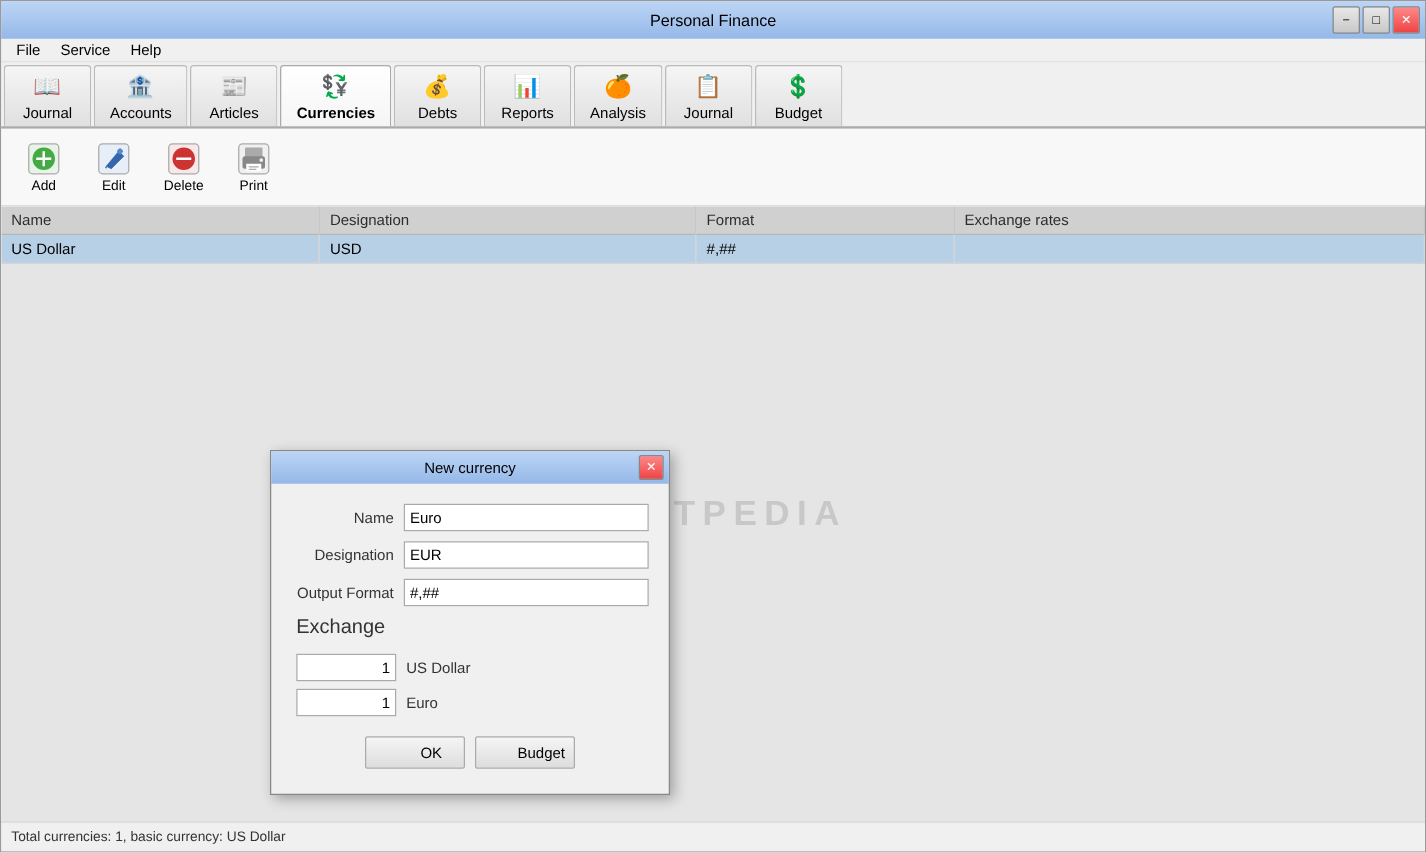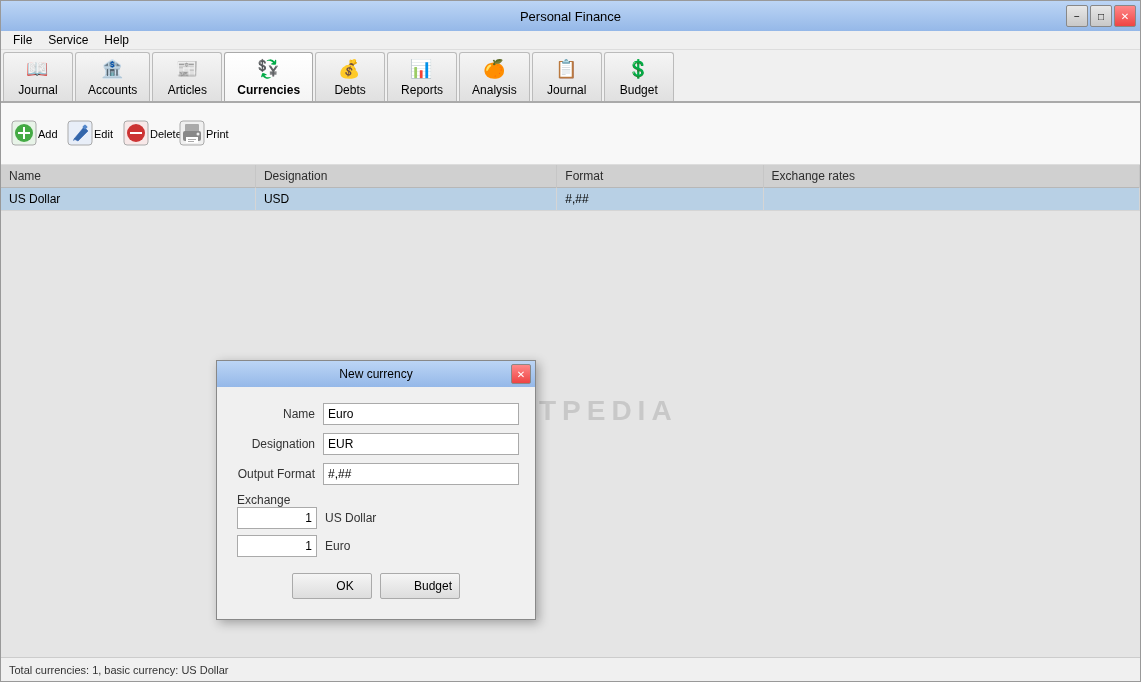--- a/index.html
+++ b/index.html
@@ -108,23 +108,23 @@
       background: #f8f8f8;
       border-bottom: 1px solid #ddd;
       padding: 4px 8px;
       display: flex;
       gap: 4px;
       align-items: center;
       height: 62px;
     }
     .action-btn {
       display: flex;
-      flex-direction: row;
-      align-items: center;
-      justify-content: flex-start;
+      flex-direction: column;
+      align-items: center;
+      justify-content: center;
       width: 52px;
       height: 52px;
       cursor: pointer;
       border: 1px solid transparent;
       border-radius: 3px;
       font-size: 11px;
       background: transparent;
     }
     .action-btn-icon {
       width: 28px;
@@ -240,23 +240,23 @@
       border: 1px solid #aaa;
       padding: 2px 4px;
       font-size: 12px;
       background: white;
       outline: none;
     }
     .exchange-section {
       margin-top: 4px;
     }
     .exchange-label {
-      font-size: 12px;
+      font-size: 16px;
       color: #333;
-      margin-bottom: 0;
+      margin-bottom: 12px;
       padding-left: 4px;
     }
     .exchange-row {
       display: flex;
       align-items: center;
       margin-bottom: 6px;
       padding-left: 4px;
     }
     .exchange-input {
       width: 80px;

